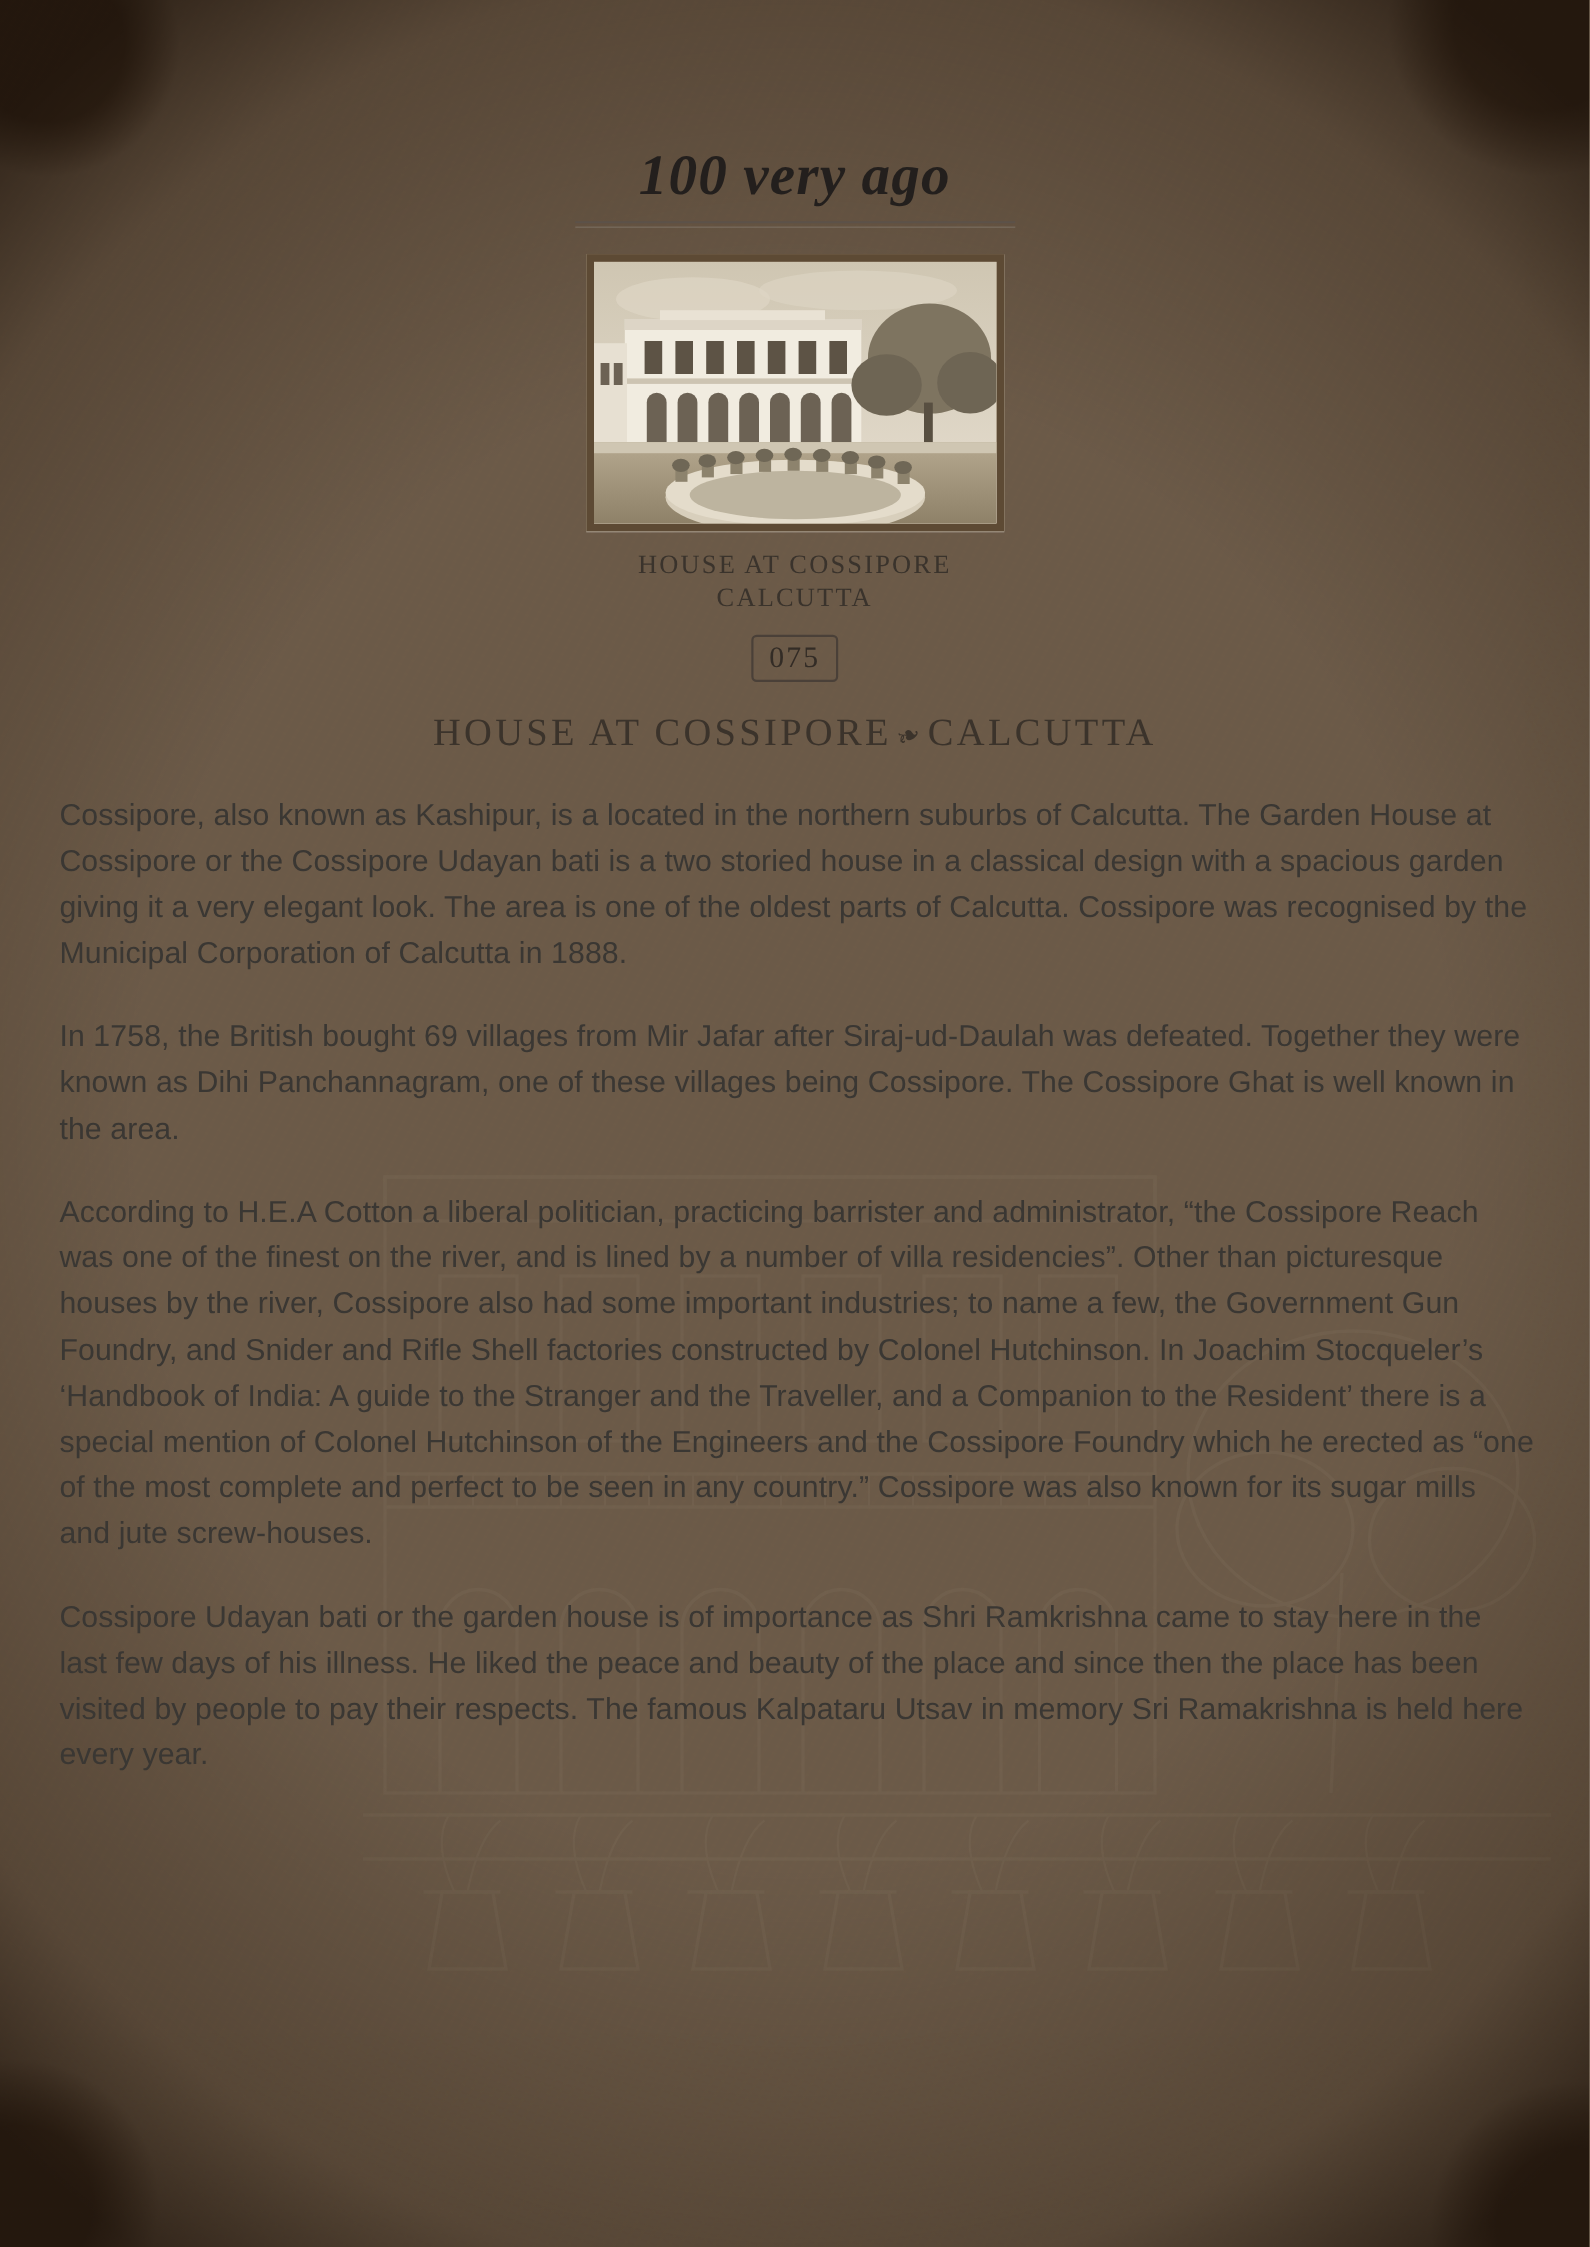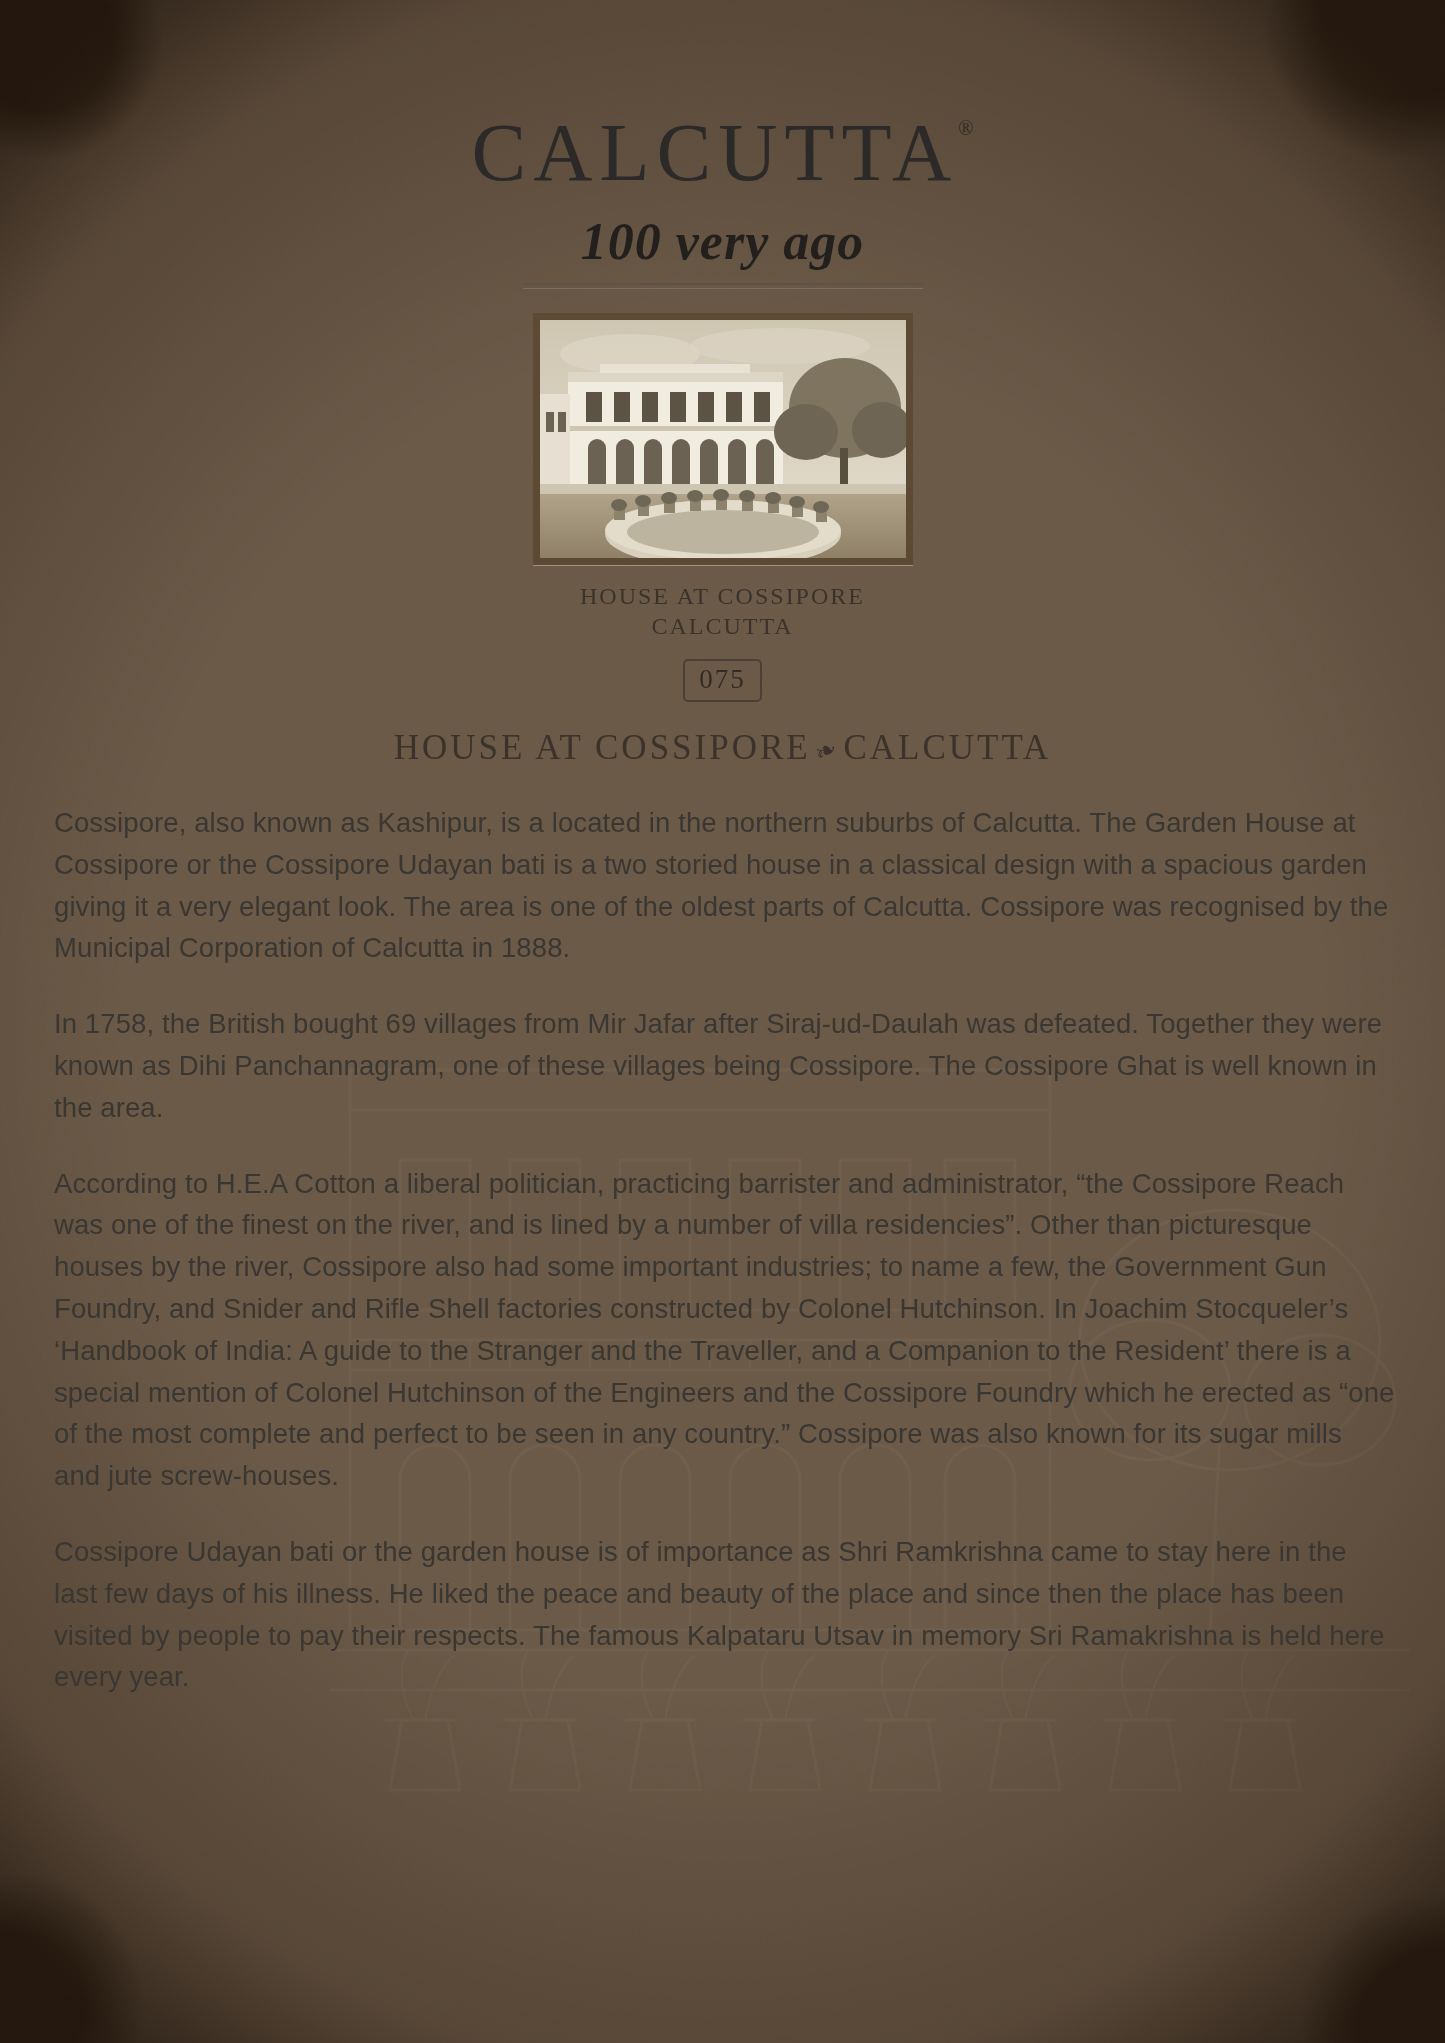--- a/index.html
+++ b/index.html
@@ -252,23 +252,20 @@
           <path d="M563 710 q-20 -45 -5 -70 M575 710 q10 -50 30 -65"></path>
           <path d="M683 710 q-20 -45 -5 -70 M695 710 q10 -50 30 -65"></path>
           <path d="M803 710 q-20 -45 -5 -70 M815 710 q10 -50 30 -65"></path>
           <path d="M923 710 q-20 -45 -5 -70 M935 710 q10 -50 30 -65"></path>
         </g>
       </g>
     </svg>
   </div>
 
   <div class="header">
-    <div class="brand">
-      <span>CALCUTTA</span><span class="reg">®</span>
-    </div>
     <div class="subtitle">100 very ago</div>
     <div class="rule"></div>
 
     <div class="photo-frame">
       <svg viewBox="0 0 366 238" width="366" height="238" xmlns="http://www.w3.org/2000/svg">
         <defs>
           <linearGradient id="sky" x1="0" y1="0" x2="0" y2="1">
             <stop offset="0%" stop-color="#cfc6b2"></stop>
             <stop offset="100%" stop-color="#e6ded0"></stop>
           </linearGradient>

